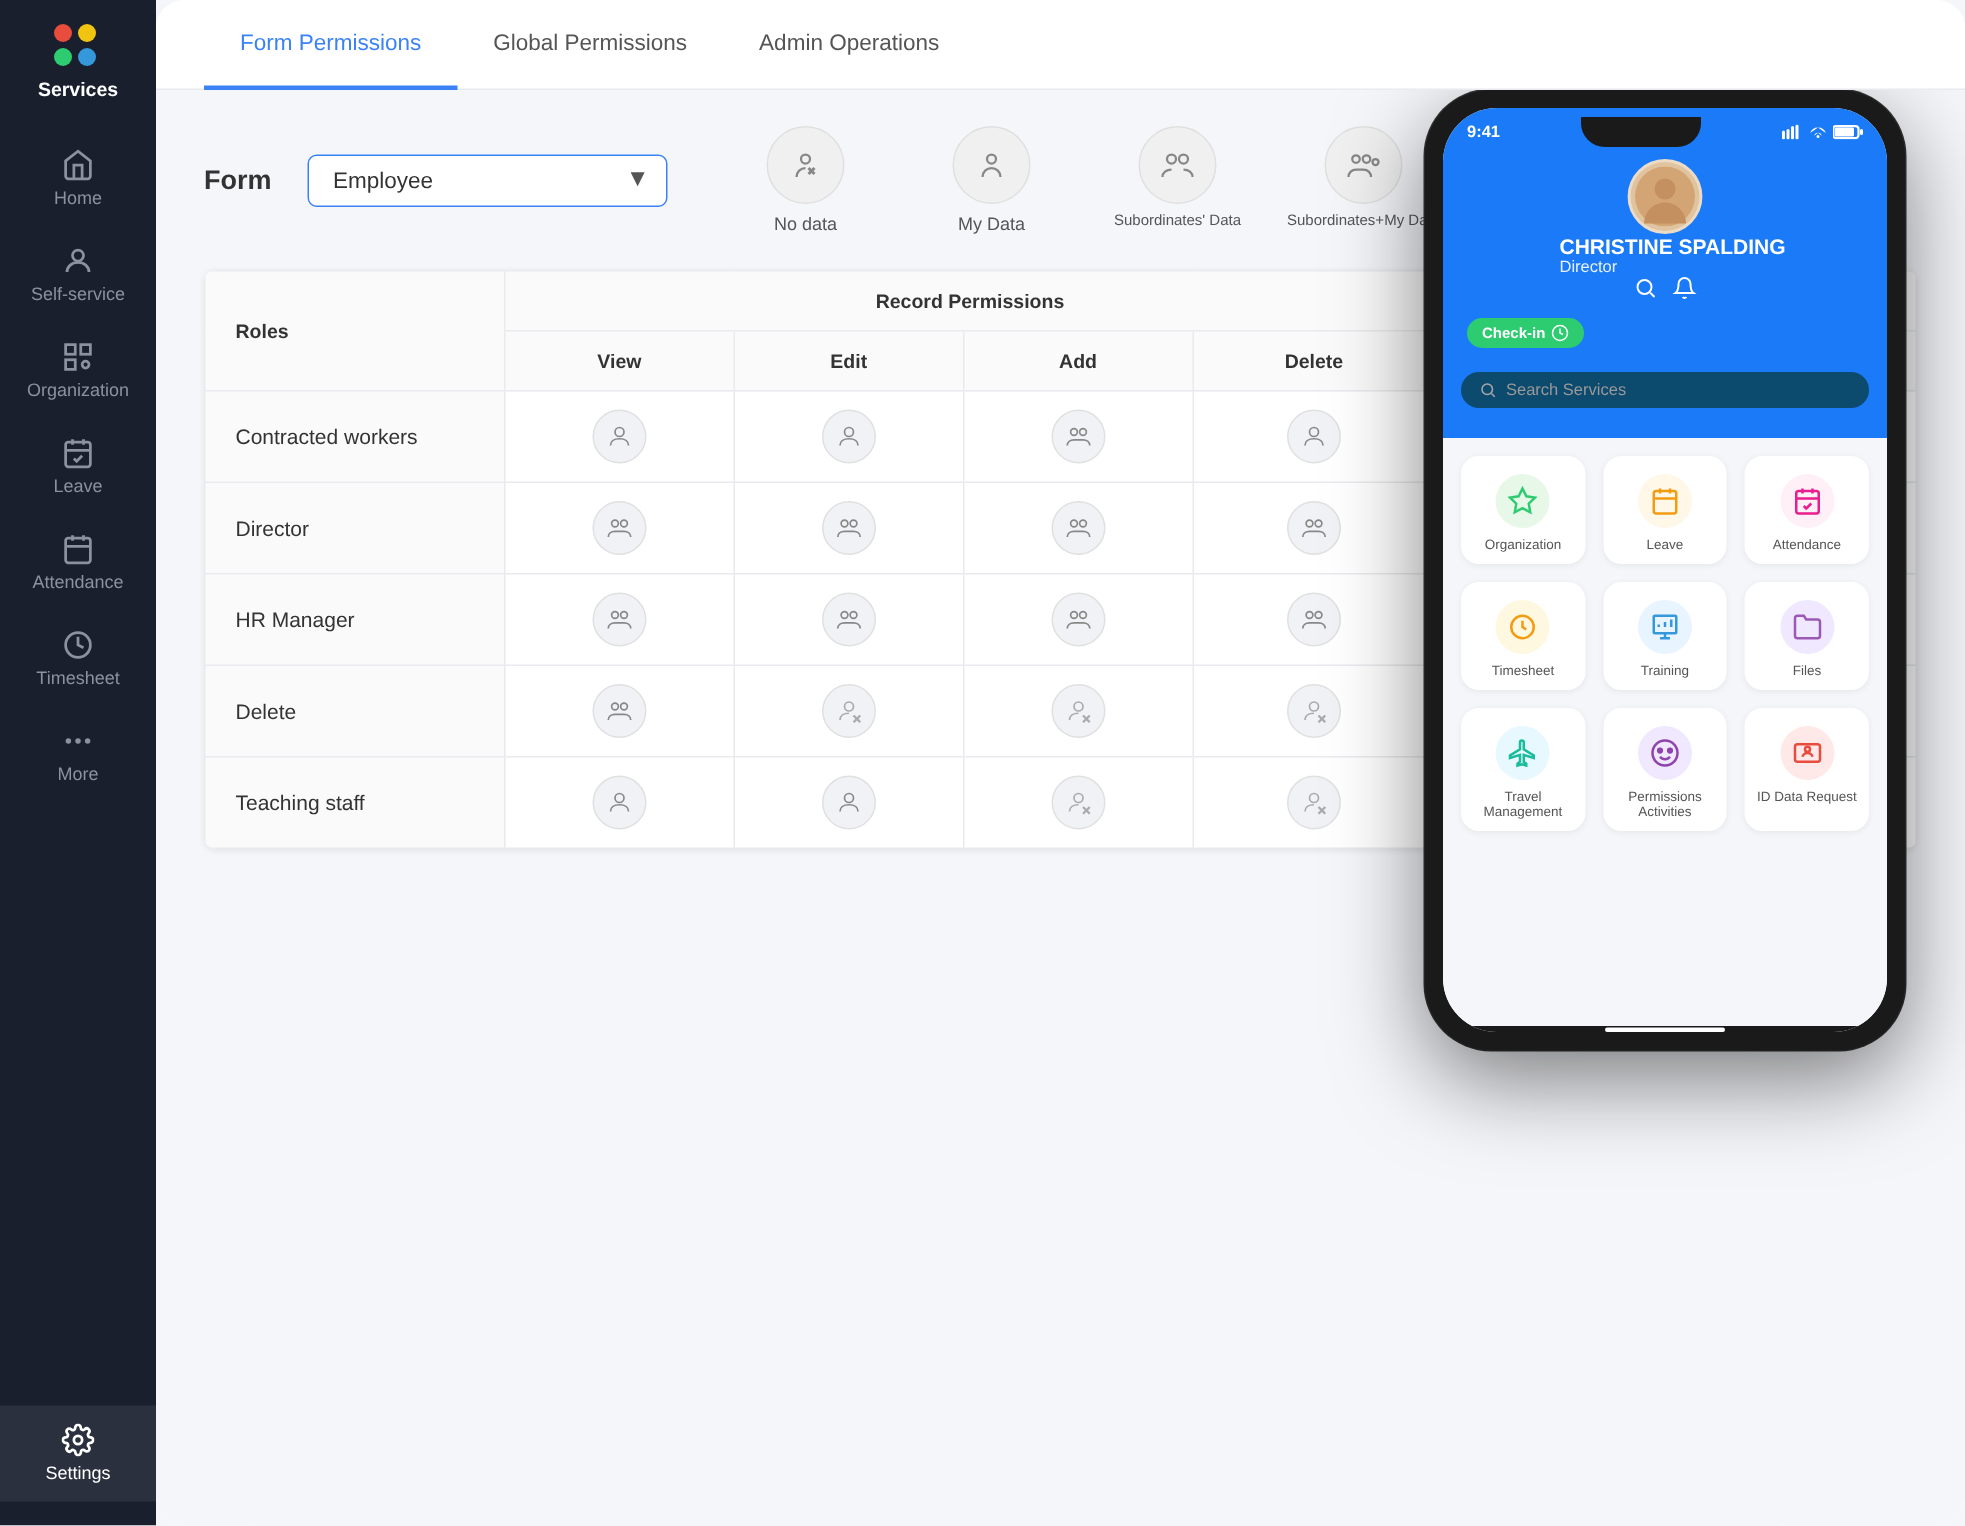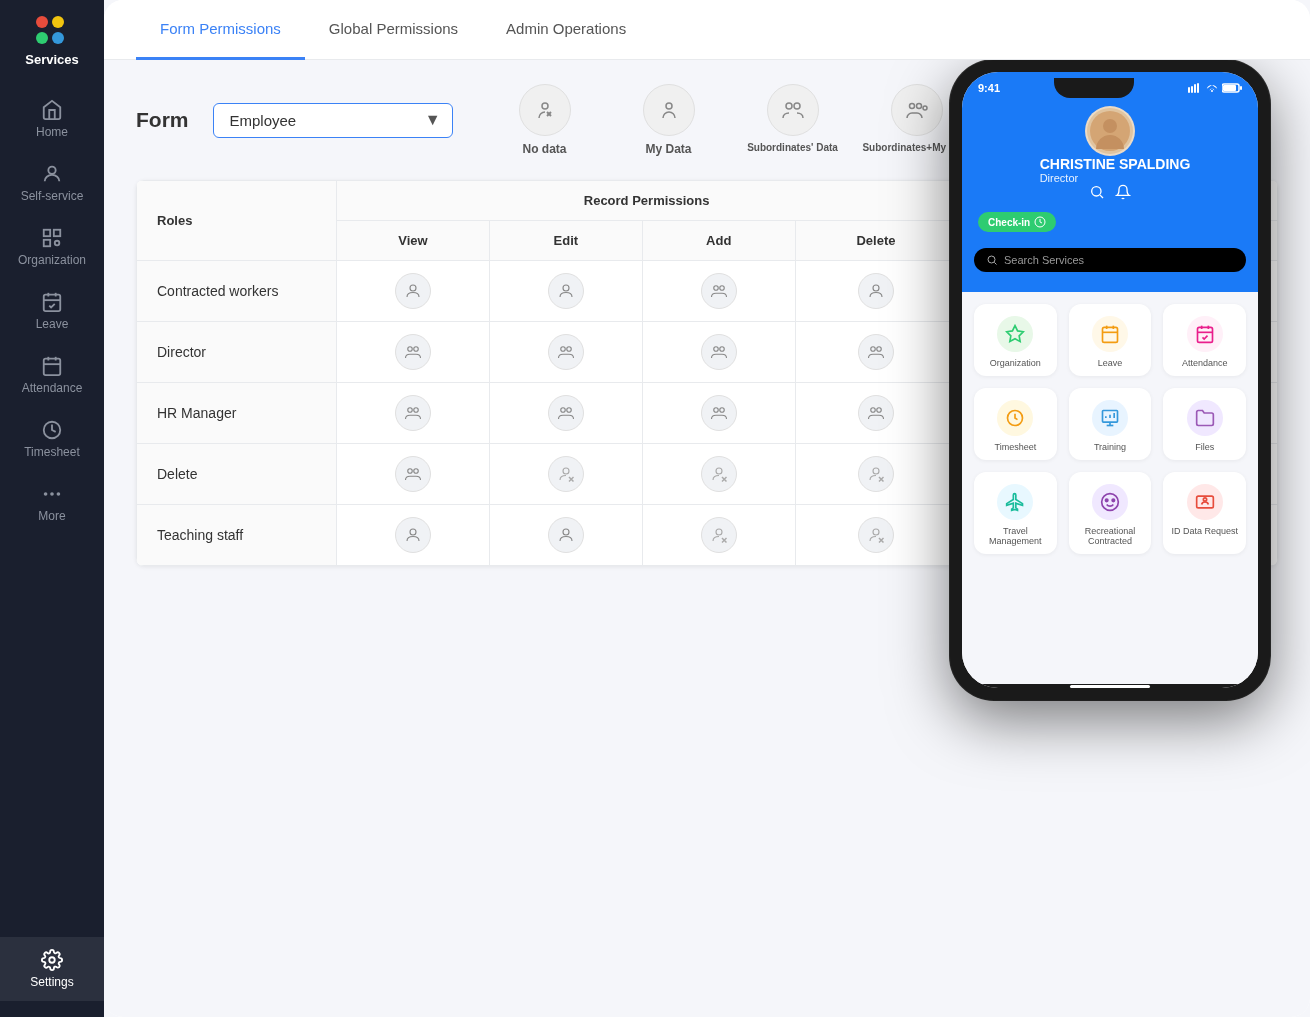--- a/index.html
+++ b/index.html
@@ -111,21 +111,21 @@
 
     
     .form-row {
       display: flex;
       align-items: center;
       gap: 24px;
       margin-bottom: 24px;
       background: #f5f6fa;
     }
     .form-label {
-      font-size: 21px;
+      font-size: 18px;
       font-weight: 600;
       color: #333;
     }
     .form-select-wrapper {
       position: relative;
       display: inline-block;
     }
     .form-select {
       appearance: none;
       background: #fff;
@@ -147,21 +147,20 @@
       color: #555;
     }
     .perm-icon-item {
       display: flex;
       flex-direction: column;
       align-items: center;
       width: 120px;
       font-size: 12px;
       color: #555;
       gap: 6px;
-      font-weight: bold;
     }
     .perm-icon-circle {
       width: 52px;
       height: 52px;
       border-radius: 50%;
       background: #f0f0f0;
       display: flex;
       align-items: center;
       justify-content: center;
       cursor: pointer;
@@ -292,21 +291,21 @@
       border-radius: 16px;
       padding: 4px 10px;
       font-size: 10px;
       font-weight: 600;
       display: flex;
       align-items: center;
       gap: 4px;
     }
 
     .phone-search {
-      background: #000000;
+      background: #0c4a6e;
       border-radius: 20px;
       margin: 0 0 8px;
       padding: 6px 12px;
       font-size: 11px;
       color: #999;
       display: flex;
       align-items: center;
       gap: 6px;
     }
 
@@ -1031,21 +1030,21 @@
                 </div>
                 <div class="phone-grid-item">
                   <div class="phone-grid-icon" style="background: rgb(240, 232, 255);">
                     <svg viewBox="0 0 24 24" width="20" height="20" fill="none" stroke="#8e44ad" stroke-width="2">
                       <circle cx="12" cy="12" r="10"></circle>
                       <circle cx="8" cy="10" r="1.5" fill="#8e44ad"></circle>
                       <circle cx="16" cy="10" r="1.5" fill="#8e44ad"></circle>
                       <path d="M8 15s1.5 2 4 2 4-2 4-2"></path>
                     </svg>
                   </div>
-                  <div class="phone-grid-label">Recreational Contracted</div>
+                  <div class="phone-grid-label">Permissions Activities</div>
                 </div>
                 <div class="phone-grid-item">
                   <div class="phone-grid-icon" style="background: rgb(255, 232, 232);">
                     <svg viewBox="0 0 24 24" width="20" height="20" fill="none" stroke="#e74c3c" stroke-width="2">
                       <rect x="2" y="5" width="20" height="14" rx="2"></rect>
                       <path d="M8 15s.5-3 4-3 4 3 4 3"></path>
                       <circle cx="12" cy="9" r="2"></circle>
                     </svg>
                   </div>
                   <div class="phone-grid-label">ID Data Request</div>

